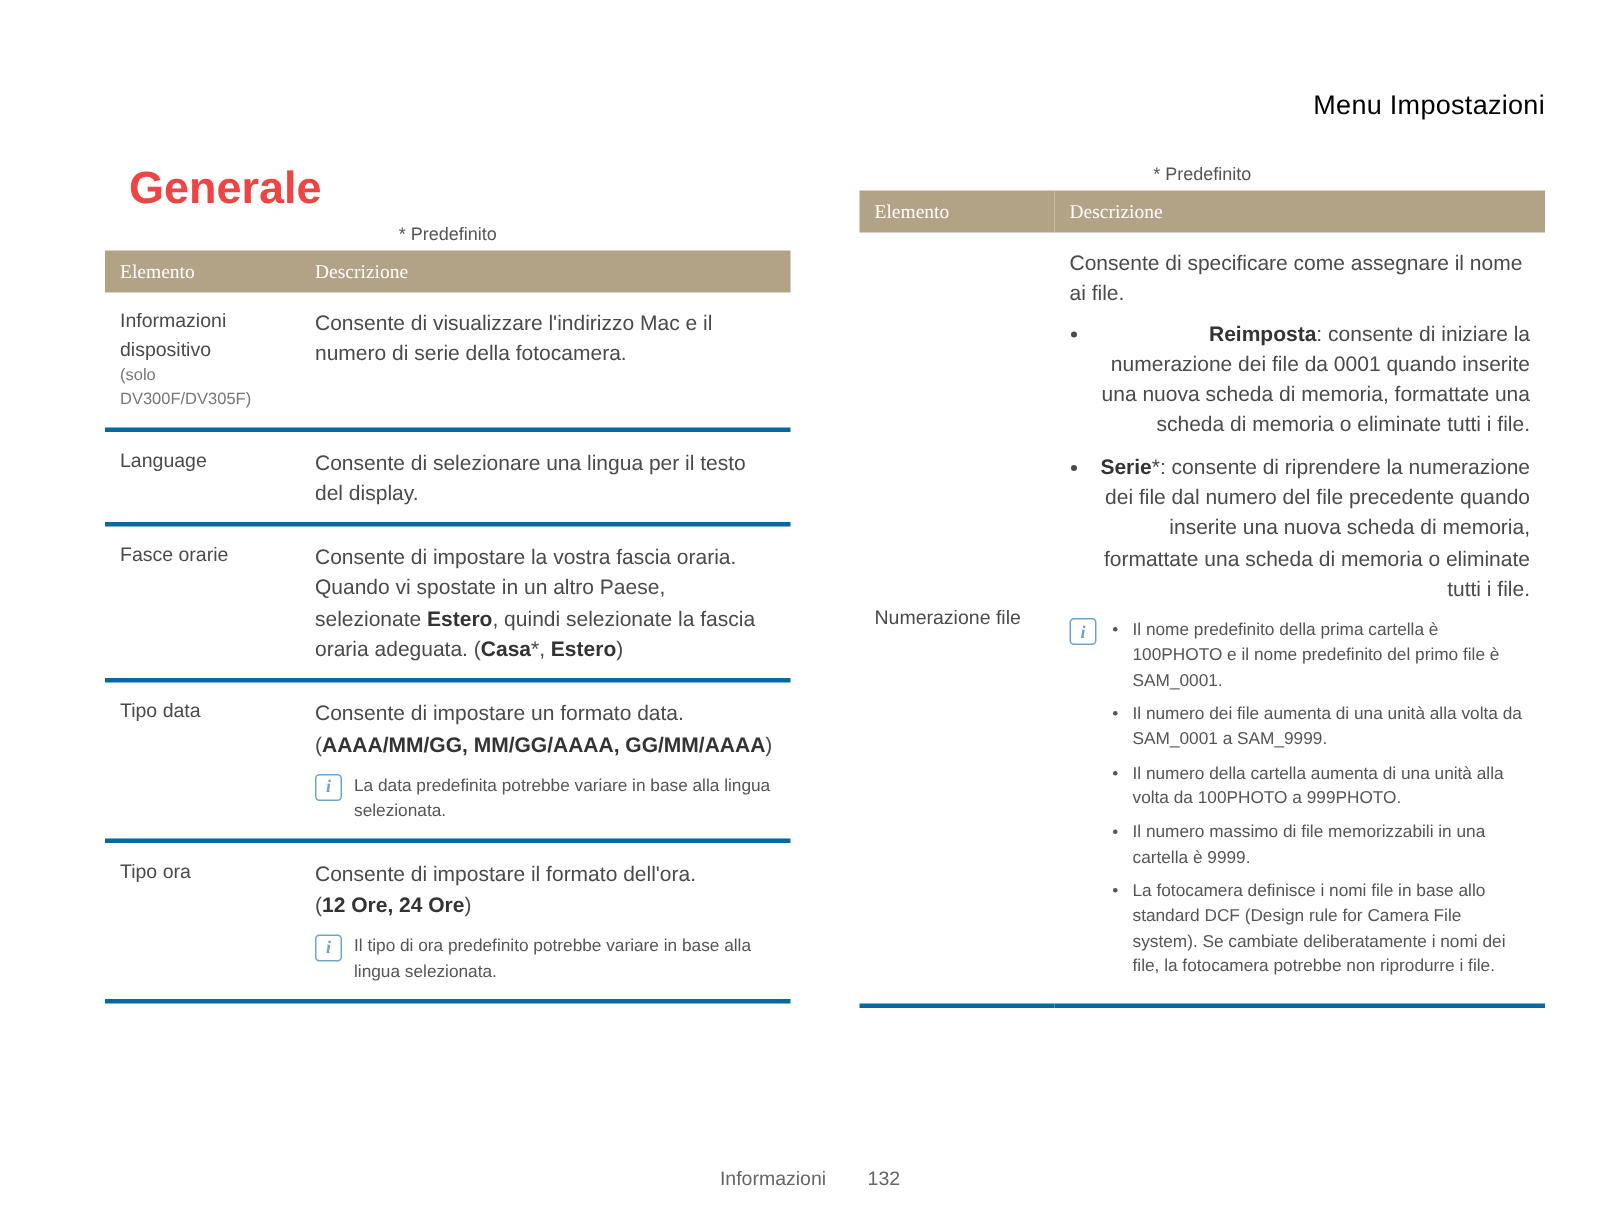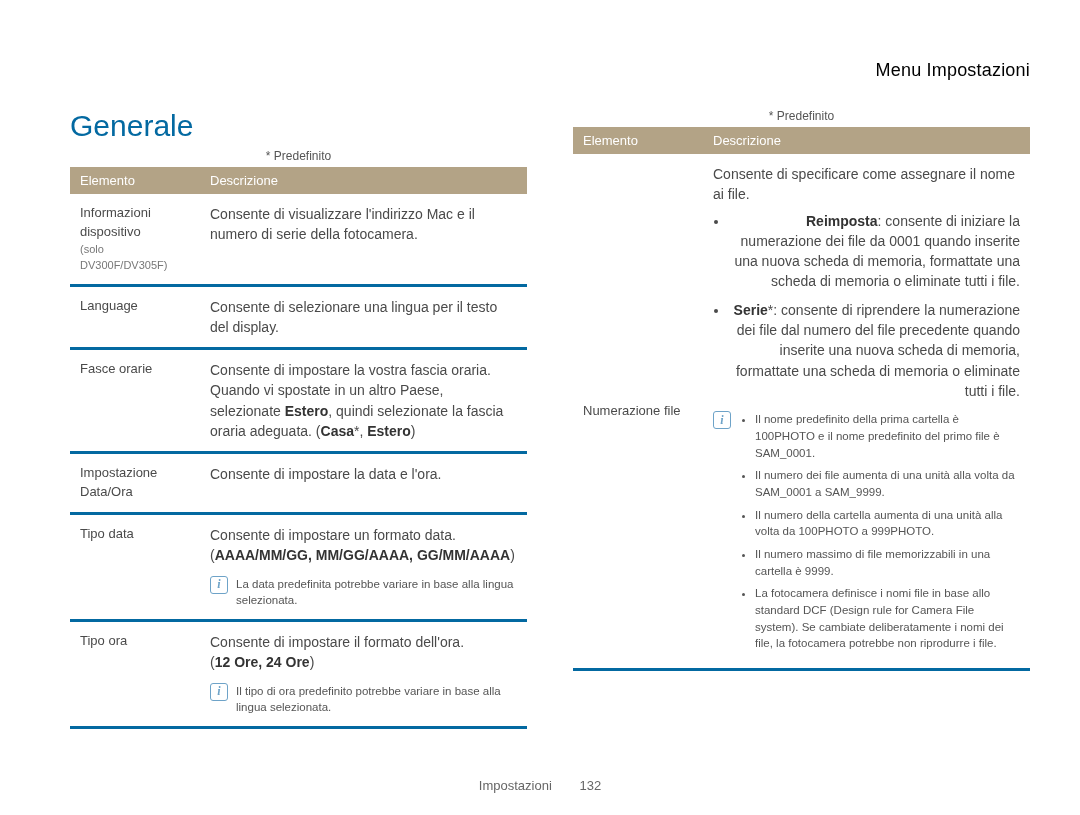--- a/index.html
+++ b/index.html
@@ -13,23 +13,24 @@
   .breadcrumb {
     font-size: 18px;
     font-weight: 300;
     color: #000000;
     letter-spacing: 0.2px;
     margin-bottom: 28px;
     text-align: right;
   }
   .title {
     font-size: 30px;
-    font-weight: 400;
-    color: #0369a1;
+    font-weight: 700;
+    color: #ef4444;
     margin-bottom: 6px;
+    margin-left: 16px;
   }
   .columns {
     display: flex;
     gap: 46px;
   }
   .col {
     width: 460px;
   }
   .predef {
     text-align: center;
@@ -42,20 +43,21 @@
     border-collapse: collapse;
     font-size: 14px;
   }
   thead th {
     background: #b3a386;
     color: #fff;
     font-weight: 400;
     text-align: left;
     padding: 6px 10px;
     font-size: 13px;
+    font-family: Liberation Serif, serif;
   }
   thead th:first-child { width: 130px; }
   tbody td {
     border-bottom: 3px solid #0369a1;
     padding: 10px 10px 10px 10px;
     vertical-align: top;
     line-height: 1.45;
     color: #4a4a4a;
   }
   tbody td.label { width: 130px; font-size: 13px; }
@@ -124,24 +126,20 @@
         </tr>
         <tr>
           <td class="label">Language</td>
           <td class="desc">Consente di selezionare una lingua per il testo del display.</td>
         </tr>
         <tr>
           <td class="label">Fasce orarie</td>
           <td class="desc">
             <span>Consente di impostare la vostra fascia oraria. Quando vi spostate in un altro Paese, selezionate </span><b>Estero</b><span>, quindi selezionate la fascia oraria adeguata. (</span><b>Casa</b><span>*, </span><b>Estero</b><span>)</span>
           </td>
-        </tr>
-        <tr>
-          <td class="label">Impostazione Data/Ora</td>
-          <td class="desc">Consente di impostare la data e l'ora.</td>
         </tr>
         <tr>
           <td class="label">Tipo data</td>
           <td class="desc">
             <div>Consente di impostare un formato data.</div>
             <div><span>(</span><b>AAAA/MM/GG, MM/GG/AAAA, GG/MM/AAAA</b><span>)</span></div>
             <div class="note">
               <div class="note-icon">i</div>
               <div>La data predefinita potrebbe variare in base alla lingua selezionata.</div>
             </div>
@@ -192,15 +190,15 @@
             </div>
           </td>
         </tr>
       </tbody>
     </table>
   </div>
 
 </div>
 
 <div class="footer">
-  <span>Impostazioni</span>
+  <span>Informazioni</span>
   <span class="pg">132</span>
 </div>
 
 </body></html>

